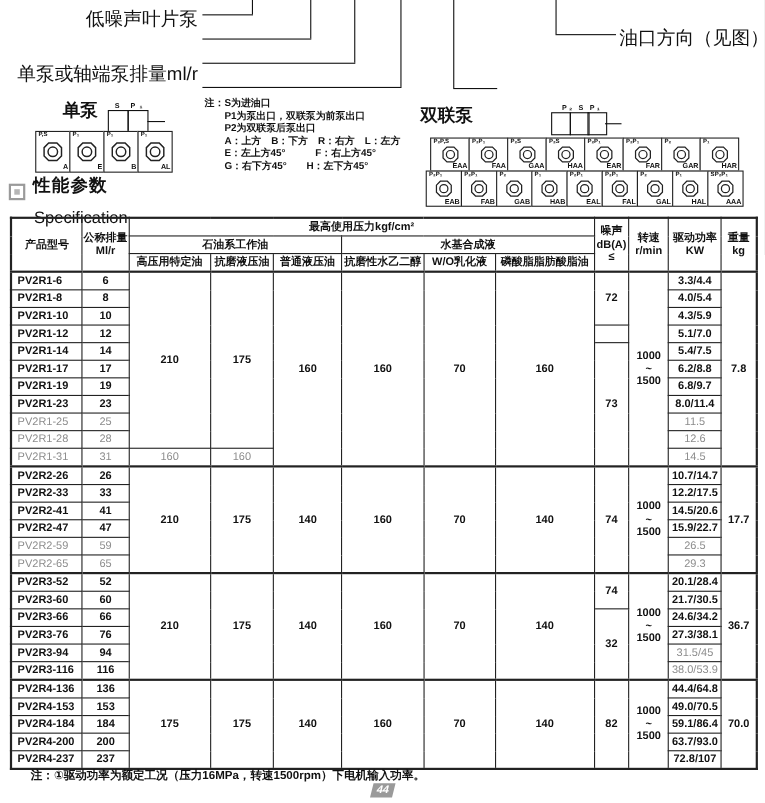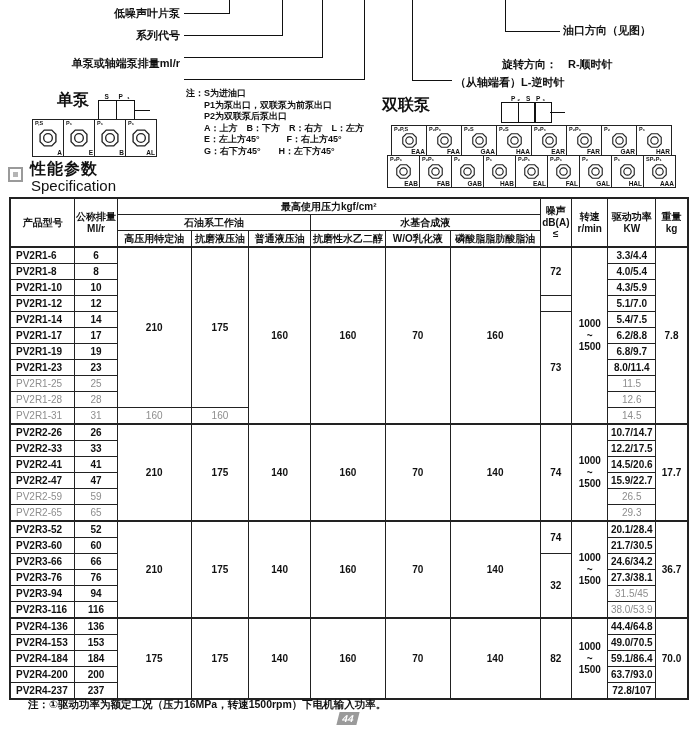--- a/index.html
+++ b/index.html
@@ -1,20 +1,20 @@
 <!DOCTYPE html>
 <html><head>
 <meta charset="utf-8">
 <style>
   html,body{margin:0;padding:0;background:#e8e8e8;}
   #page{position:relative;width:695px;height:730px;background:#ffffff;overflow:hidden;
         font-family:"Liberation Sans","DejaVu Sans",sans-serif;color:#111;}
   .hline{position:absolute;border-top:1.5px solid #111;}
   .vline{position:absolute;border-left:1.5px solid #111;}
-  .lbl{position:absolute;font-weight:bold;font-size:11px;white-space:nowrap;}
+  .lbl{position:absolute;font-weight:normal;font-size:17px;white-space:nowrap;}
   .lbl-right{left:0;width:180px;text-align:right;}
   .pump-title{position:absolute;font-weight:bold;font-size:16px;}
   .note-block{position:absolute;font-size:9px;font-weight:bold;line-height:11.5px;white-space:pre-line;}
   
   .fig{position:absolute;}
   .fig .boxes{display:flex;}
   .fig .bx{border:1.2px solid #111;margin-left:-1.2px;}
   .fig .plbl{font-size:6.5px;font-weight:bold;text-align:center;letter-spacing:4px;line-height:7px;}
   .fig .stub{position:absolute;border-top:1.2px solid #111;}
   
@@ -44,38 +44,35 @@
   .footnote{position:absolute;font-size:10.5px;font-weight:bold;white-space:nowrap;text-align:center;}
   .badge{position:absolute;background:#9a9a9a;color:#fff;font-weight:bold;font-size:10px;
          width:20px;height:13px;line-height:13px;text-align:center;transform:skewX(-14deg);}
 </style>
 </head>
 <body>
 
 <div id="page">
 
   <div class="lbl lbl-right" style="top:6px;">低噪声叶片泵</div>
-  <div class="lbl lbl-right" style="top:28px;">系列代号</div>
   <div class="lbl lbl-right" style="top:56px;">单泵或轴端泵排量ml/r</div>
 
   <div class="hline" style="left:184px;top:13px;width:46px;"></div>
   <div class="vline" style="left:229px;top:0;height:13px;"></div>
   <div class="hline" style="left:184px;top:35px;width:99px;"></div>
   <div class="vline" style="left:282px;top:0;height:35px;"></div>
   <div class="hline" style="left:184px;top:57px;width:139px;"></div>
   <div class="vline" style="left:322px;top:0;height:57px;"></div>
   <div class="hline" style="left:184px;top:79px;width:181px;"></div>
   <div class="vline" style="left:364px;top:0;height:79px;"></div>
 
   <div class="lbl" style="left:563px;top:23px;">油口方向（见图）</div>
   <div class="vline" style="left:505px;top:0;height:31px;"></div>
   <div class="hline" style="left:505px;top:31px;width:55px;"></div>
 
-  <div class="lbl" style="left:502px;top:57px;">旋转方向：　R-顺时针</div>
-  <div class="lbl" style="left:455px;top:75px;">（从轴端看）L-逆时针</div>
   <div class="vline" style="left:412px;top:0;height:80px;"></div>
   <div class="hline" style="left:412px;top:80px;width:40px;"></div>
 
   <div class="pump-title" style="left:57px;top:90px;">单泵</div>
 
   <div class="fig" style="left:99px;top:93px;width:40px;">
     <div class="plbl">S   P₁</div>
     <div class="boxes">
       <div class="bx" style="width:17px;height:19px;"></div>
       <div class="bx" style="width:17px;height:19px;"></div>
@@ -275,21 +272,21 @@
           <circle cx="12" cy="12" r="5.2" fill="none" stroke="#222" stroke-width="1.6"></circle>
         </svg>
         <span class="code">AAA</span>
       </div>
     </div>
 
   <div class="bullet" style="left:8px;top:167px;">
       <i></i>
     </div>
   <div class="h-zh" style="left:30px;top:159px;">性能参数</div>
-  <div class="h-en" style="left:31px;top:177px;">Specification</div>
+  <div class="h-en" style="left:31px;top:190px;">Specification</div>
 
   <table id="spec">
     <colgroup>
       <col style="width:64px">
         <col style="width:42px">
         <col style="width:73px">
         <col style="width:57px">
       <col style="width:61px">
         <col style="width:74px">
         <col style="width:64px">

